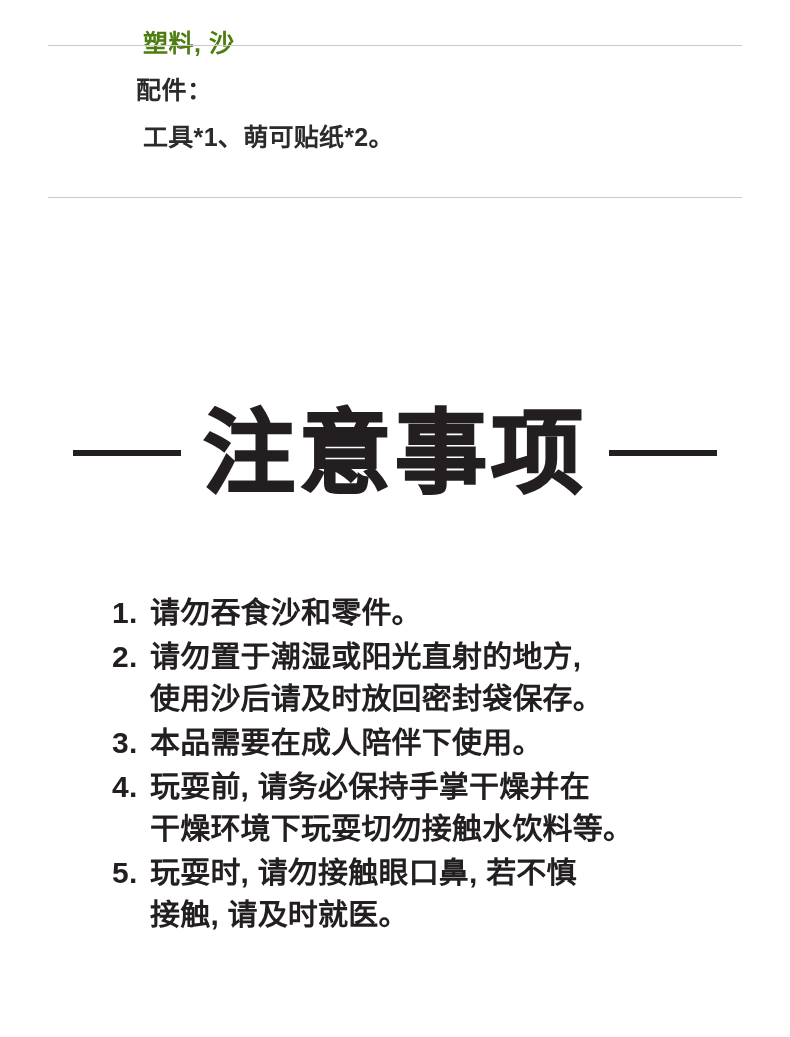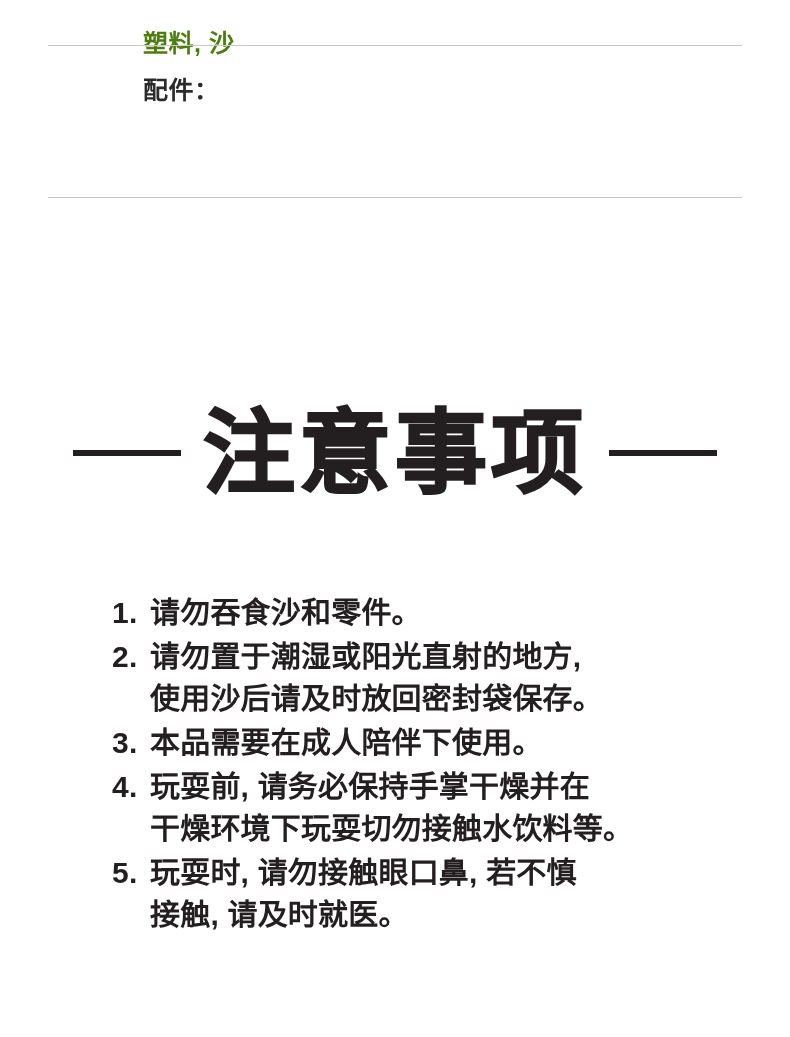--- a/index.html
+++ b/index.html
@@ -40,21 +40,21 @@
     width: 694px;
     height: 1px;
     background: #c9c9c9;
     border: 0;
   }
   .rule-top { top: 45px; }
   .rule-bottom { top: 197px; }
 
   .spec-acc-label {
     position: absolute;
-    left: 143px;
+    left: 136px;
     top: 73px;
     font-size: 25px;
     line-height: 34px;
     font-weight: 700;
     color: #2b2b2b;
     letter-spacing: 0.5px;
   }
   .spec-acc-lines {
     position: absolute;
     left: 143px;
@@ -126,20 +126,21 @@
   }
 </style>
 </head>
 <body>
 
 <div class="spec-block">
   <div class="spec-material">塑料, 沙</div>
   <div class="rule rule-top"></div>
   <div class="spec-acc-label">配件：</div>
   <div class="spec-acc-lines">
+    <div>工具*1、萌可贴纸*2。</div>
   </div>
   <div class="rule rule-bottom"></div>
 </div>
 
 <div class="heading-wrap">
   <span class="heading-dash"></span>
   <span class="heading-text">注意事项</span>
   <span class="heading-dash"></span>
 </div>
 

